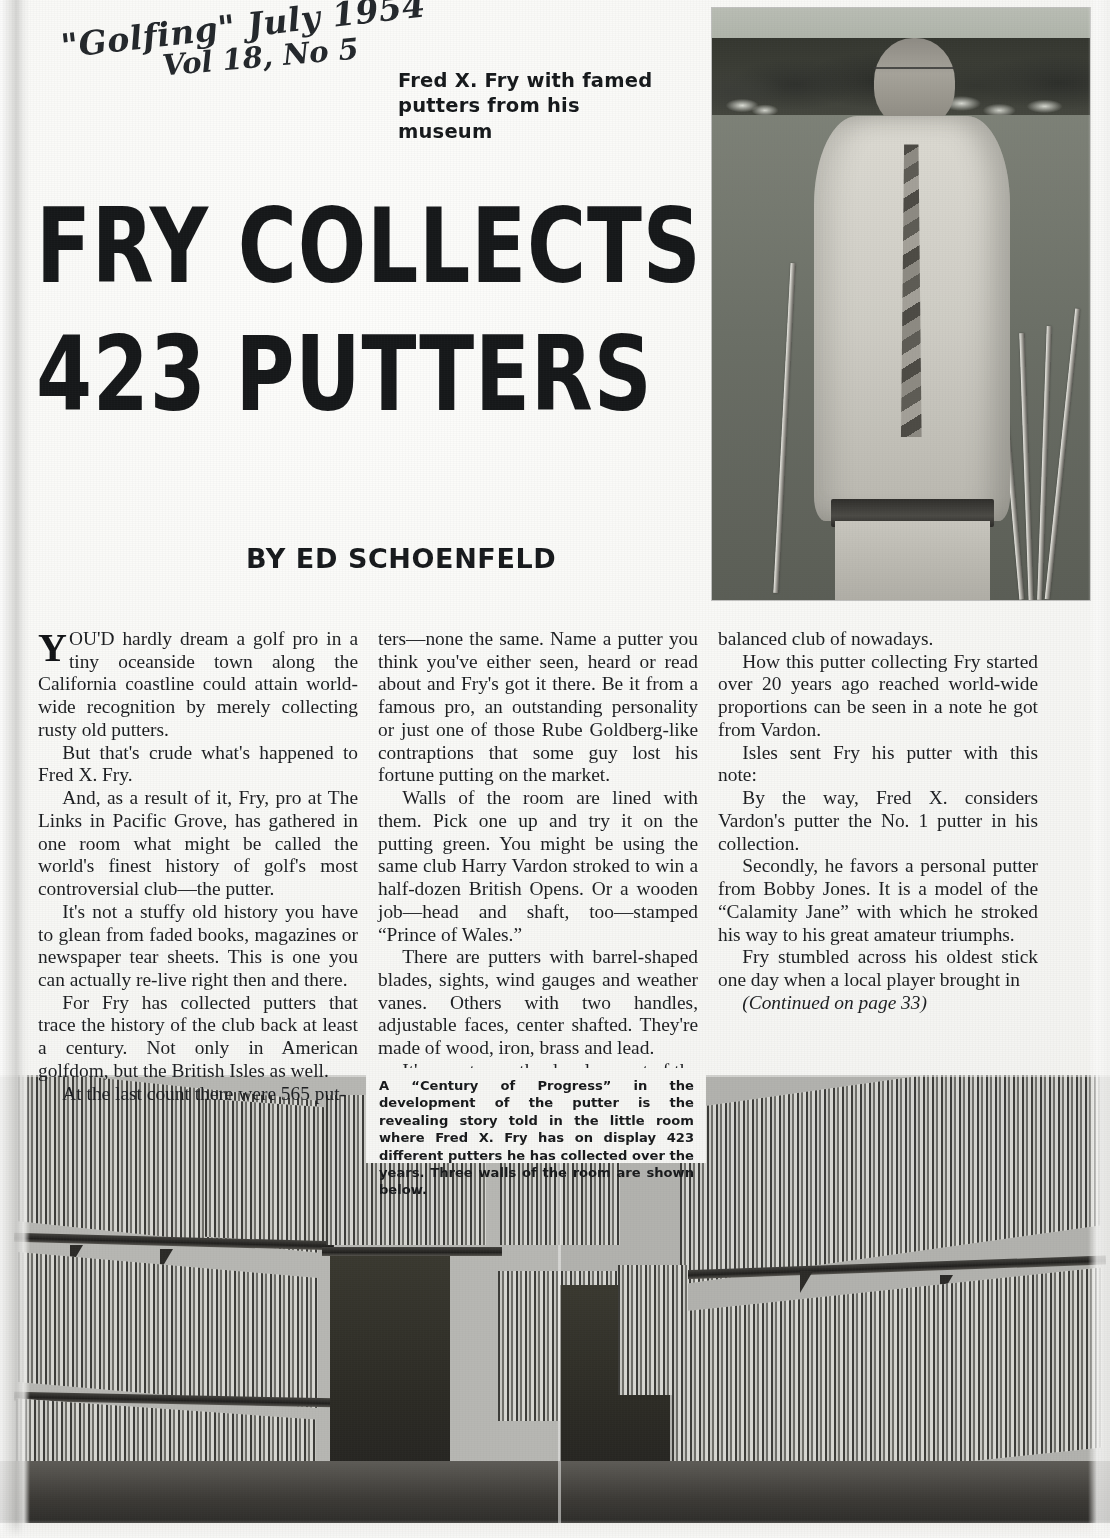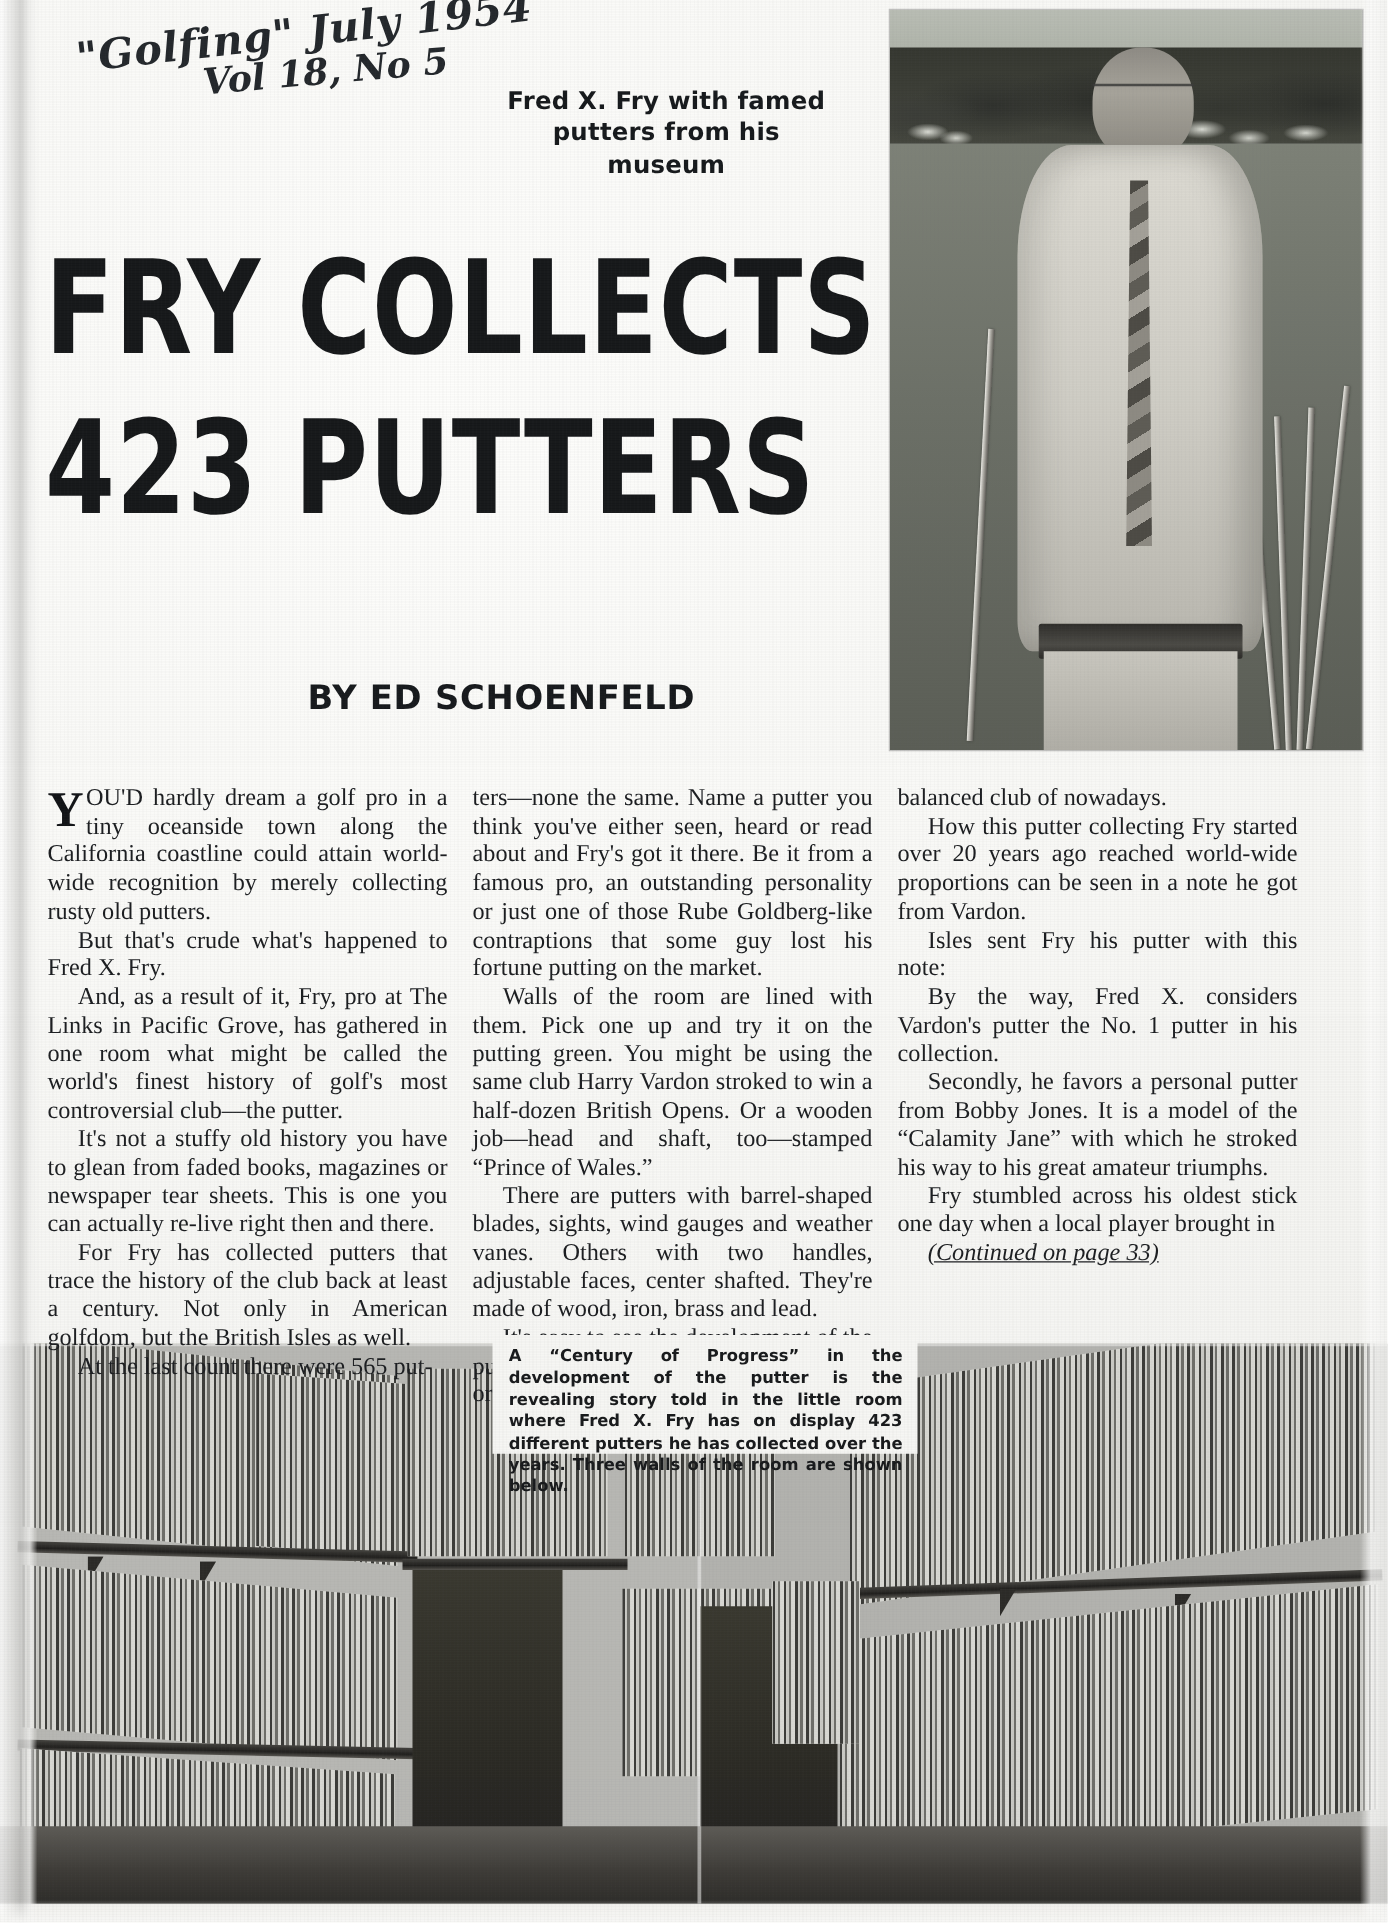--- a/index.html
+++ b/index.html
@@ -140,21 +140,21 @@
     position:absolute;width:5px;
     background:linear-gradient(90deg,#f0efe9 0%,#9d9b94 55%,#5c5a55 100%);
     box-shadow:0 0 2px rgba(0,0,0,.35);
   }
 
   
   .kicker{
     position:absolute;left:398px;top:68px;width:270px;z-index:22;
     font-family:"DejaVu Sans", sans-serif;
     font-weight:700;font-size:19.5px;line-height:1.30;
-    color:#15181b;text-align:center;letter-spacing:.2px;
+    color:#15181b;letter-spacing:.2px;
   }
 
   
   .headline{
     position:absolute;left:36px;top:196px;width:670px;z-index:22;
   }
   .hl-line{
     font-family:"DejaVu Sans Condensed","Liberation Sans Narrow","Liberation Sans", sans-serif;
     font-weight:700;
     font-size:104px;
@@ -194,21 +194,21 @@
     float:left;
     font-family:"Liberation Serif", serif;
     font-weight:700;
     font-size:40px;line-height:.80;
     margin:4px 2px 0 0;
     color:#111316;
   }
   .contd{
     margin-top:7px;
     text-align:center;text-indent:0;
-    font-style:italic;font-size:19px;color:#1b1d20;text-decoration:underline;
+    font-style:italic;font-size:19px;color:#1b1d20;
   }
 
   
   .photo-bottom{
     position:absolute;left:0px;top:1075px;width:1110px;height:448px;z-index:10;
     overflow:hidden;background:#9a9a98;
   }
   .wallpanel{position:absolute;background:#b7b7b3;}
   .rack{
     position:absolute;
@@ -232,21 +232,21 @@
   .floor{
     position:absolute;left:0;bottom:0;width:100%;height:62px;
     background:linear-gradient(180deg,#5d5b56 0%,#3c3a36 60%,#2d2c29 100%);
   }
   .seam{
     position:absolute;background:#f1f1ef;
   }
 
   
   .capbox{
-    position:absolute;left:394px;top:1068px;width:340px;height:95px;z-index:28;
+    position:absolute;left:366px;top:1068px;width:340px;height:95px;z-index:28;
     background:#f6f6f3;
     padding:9px 12px 8px 13px;
     box-sizing:border-box;
   }
   .capbox p{
     margin:0;
     font-family:"DejaVu Sans", sans-serif;
     font-weight:700;font-size:13.1px;line-height:1.33;
     color:#17191b;text-align:justify;
   }

